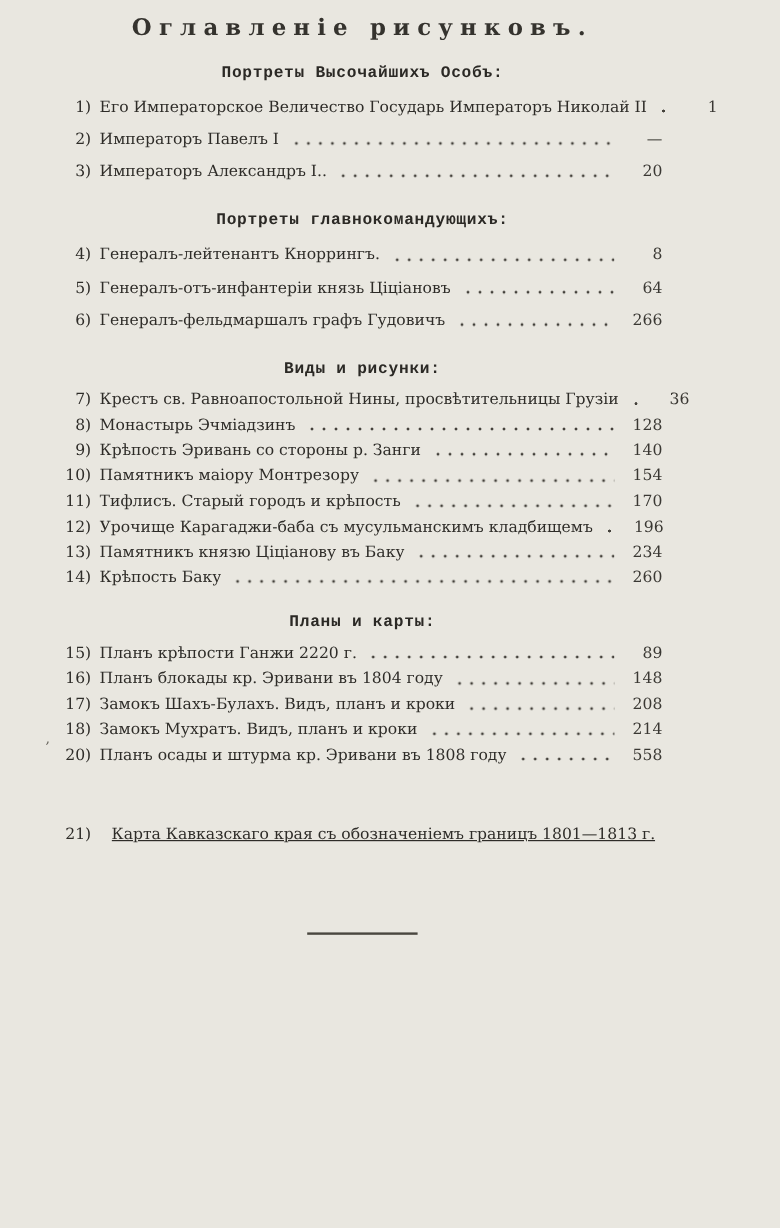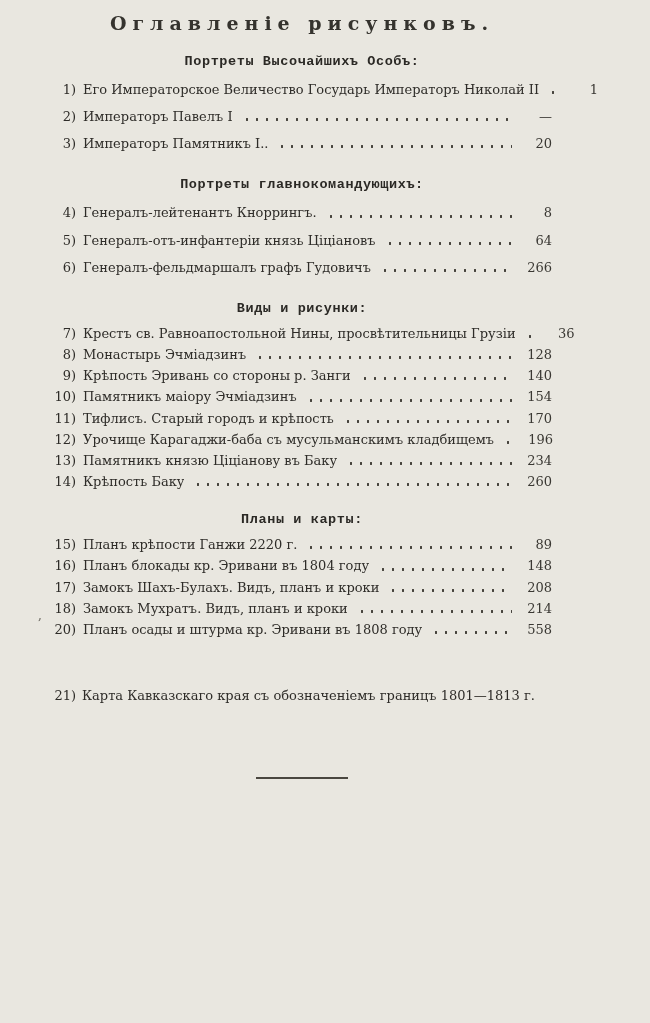--- a/index.html
+++ b/index.html
@@ -86,21 +86,21 @@
     color: #3a3833;
   }
   .footnote-row {
     margin-top: 48px;
     display: flex;
     align-items: center;
     font-size: 13px;
     white-space: nowrap;
   }
   .footnote-row .entry-num { width: 24px; }
-  .footnote-row .entry-text { margin-left: 6px; }
+  .footnote-row .entry-text { margin-left: 17px; text-decoration: underline; }
   .stray-mark {
     position: absolute;
     left: 38px;
     top: 608px;
     font-size: 12px;
     color: #6a675f;
   }
   .divider {
     width: 92px;
     height: 2px;
@@ -128,21 +128,21 @@
 
   <div class="toc-row">
     <span class="entry-num">2)</span>
     <span class="entry-text">Императоръ Павелъ I</span>
     <span class="leader"></span>
     <span class="entry-page">—</span>
   </div>
 
   <div class="toc-row">
     <span class="entry-num">3)</span>
-    <span class="entry-text">Императоръ Памятникъ I..</span>
+    <span class="entry-text">Императоръ Александръ I..</span>
     <span class="leader"></span>
     <span class="entry-page">20</span>
   </div>
 </div>
   </div>
 
   <div class="toc-section">
     <div class="section-heading">Портреты  главнокомандующихъ:</div>
     <div class="toc-list">
   <div class="toc-row">
@@ -187,21 +187,21 @@
 
   <div class="toc-row">
     <span class="entry-num">9)</span>
     <span class="entry-text">Крѣпость Эривань со стороны р. Занги</span>
     <span class="leader"></span>
     <span class="entry-page">140</span>
   </div>
 
   <div class="toc-row">
     <span class="entry-num">10)</span>
-    <span class="entry-text">Памятникъ маіору Эчміадзинъ</span>
+    <span class="entry-text">Памятникъ маіору Монтрезору</span>
     <span class="leader"></span>
     <span class="entry-page">154</span>
   </div>
 
   <div class="toc-row">
     <span class="entry-num">11)</span>
     <span class="entry-text">Тифлисъ. Старый городъ и крѣпость</span>
     <span class="leader"></span>
     <span class="entry-page">170</span>
   </div>

